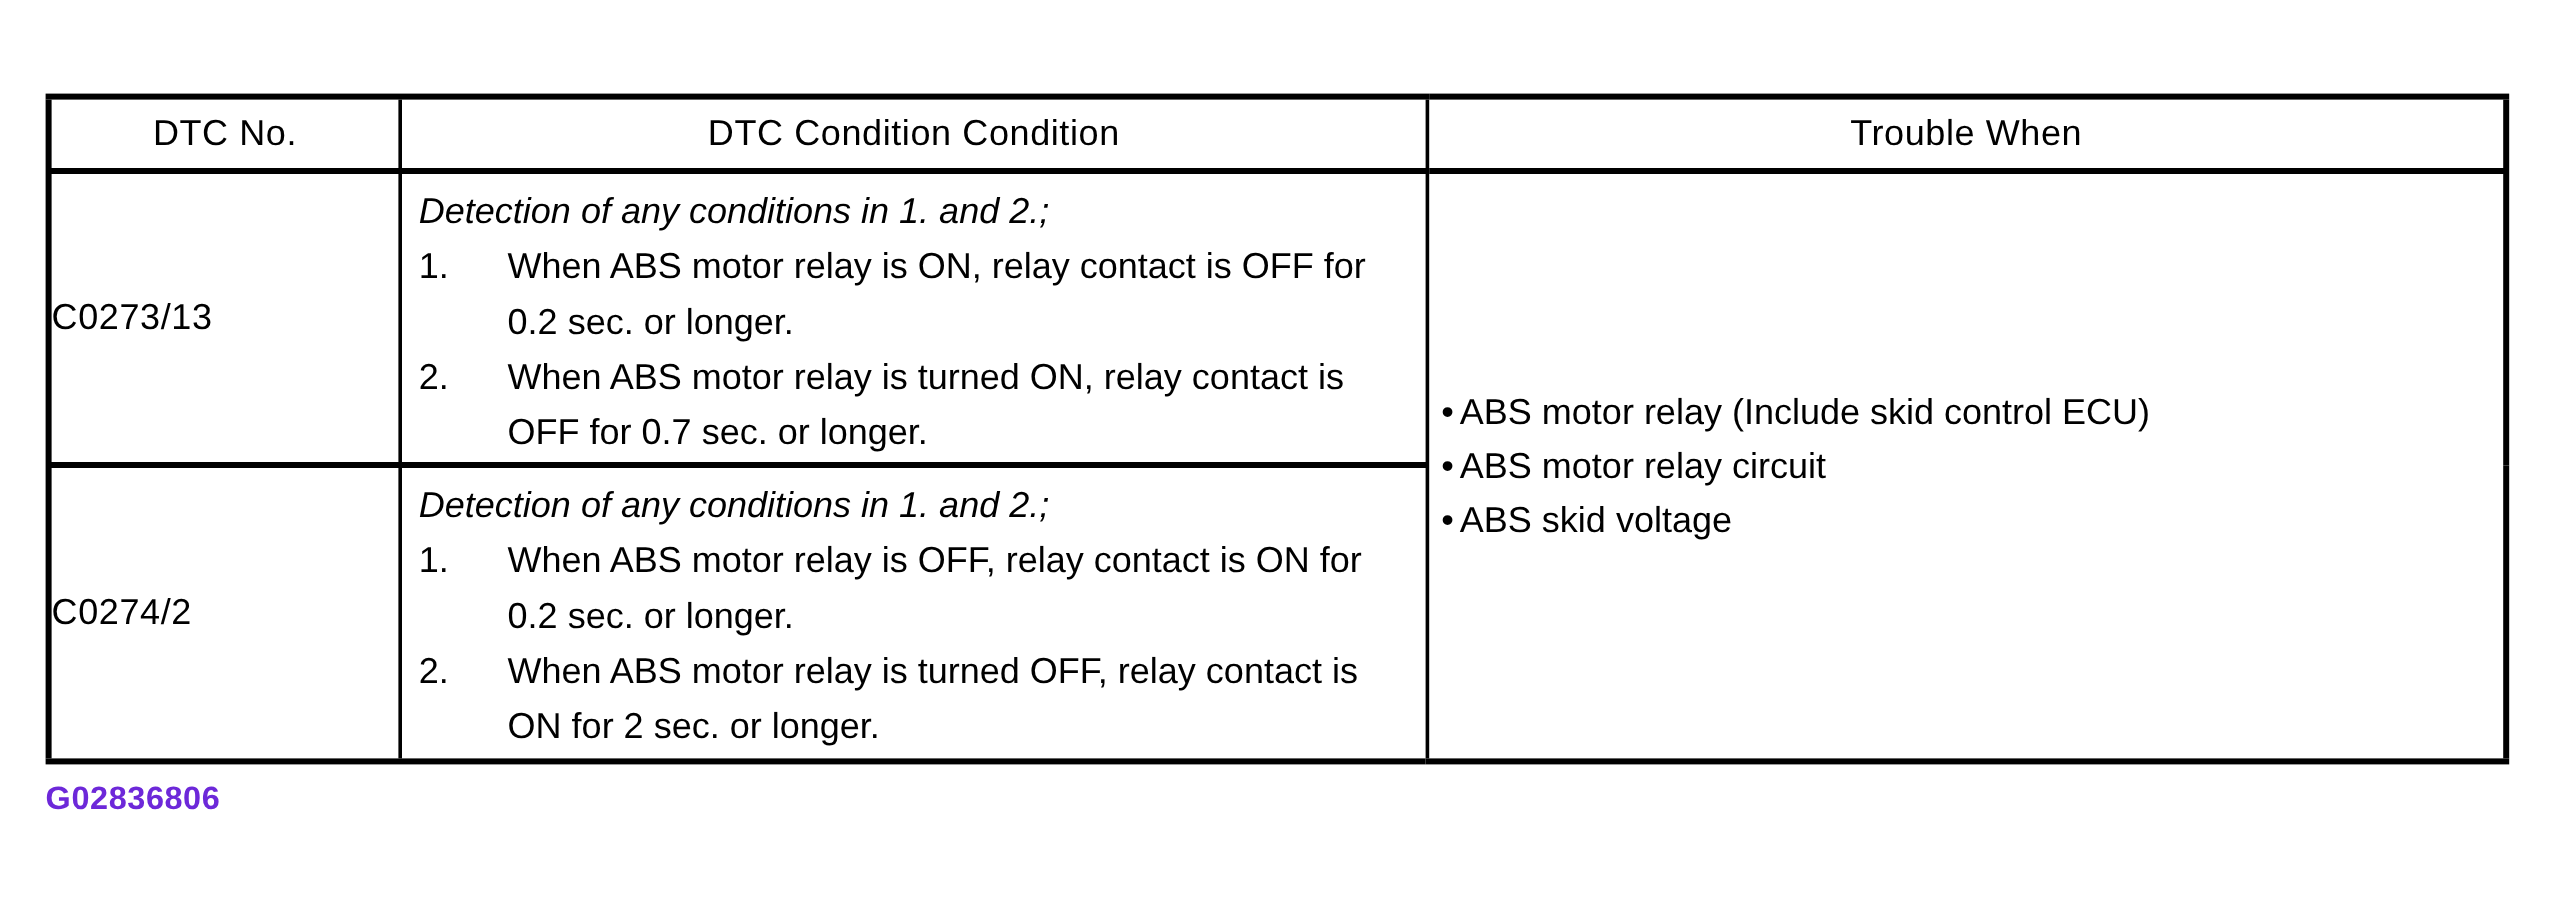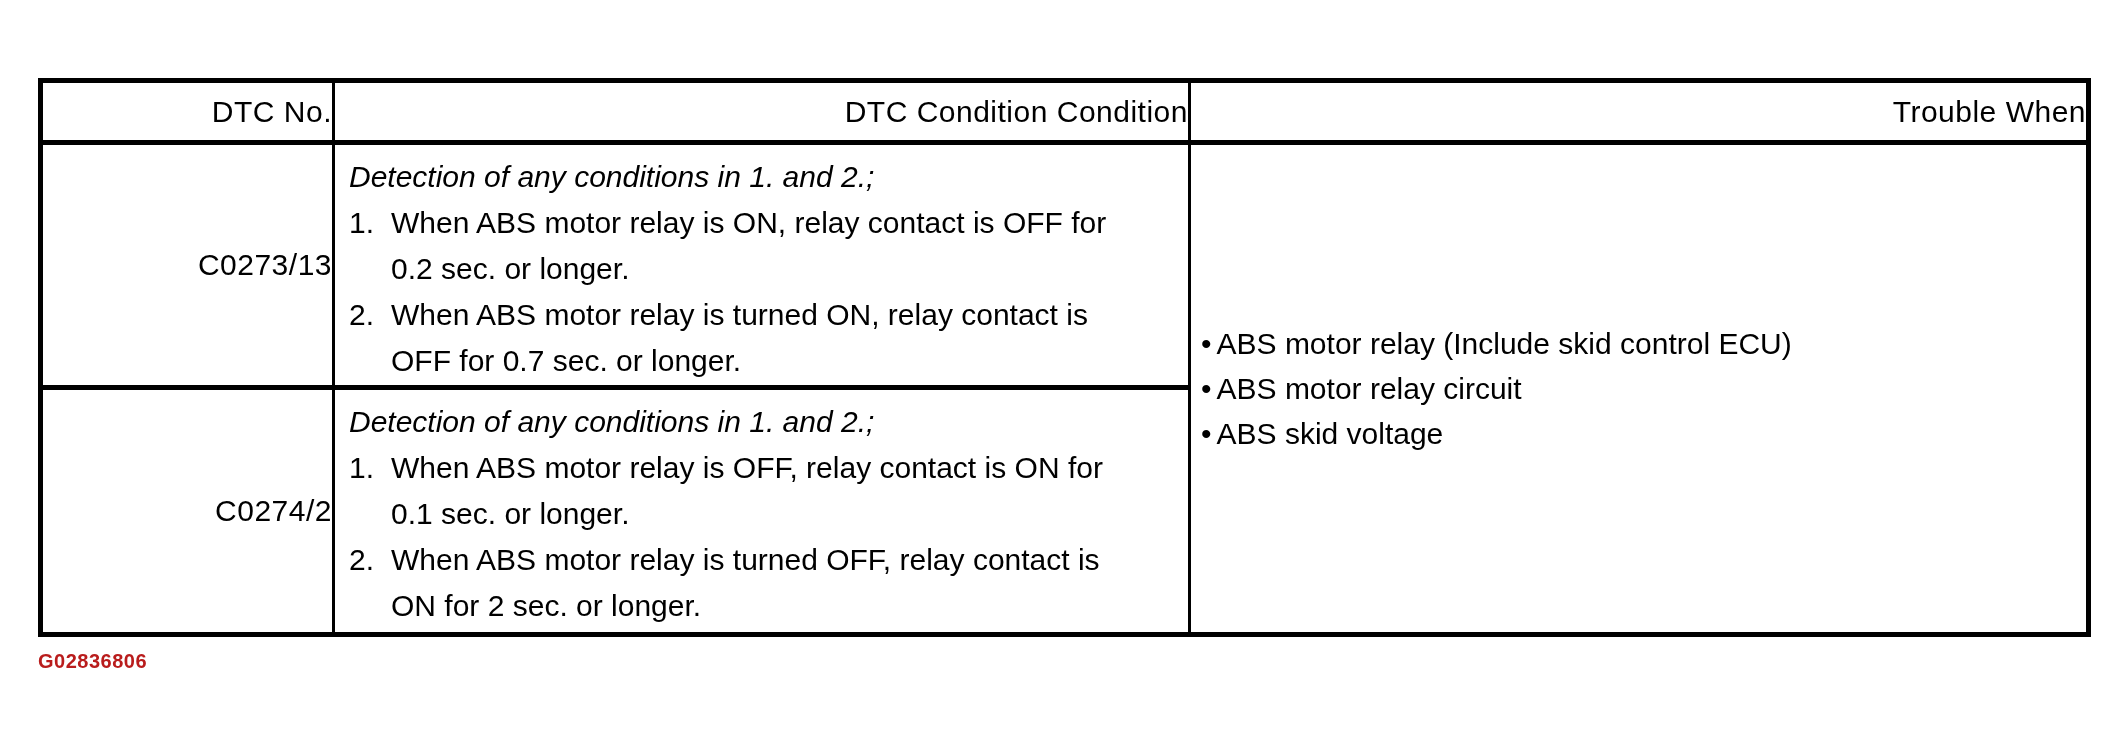--- a/index.html
+++ b/index.html
@@ -37,56 +37,56 @@
     color: #000;
   }
   
   table.dtc-table { border: 5px solid #000; }
 
   tr.header-row { height: 62px; }
   tr.body-row-1 { height: 245px; }
   tr.body-row-2 { height: 247px; }
 
   th.header-cell {
-    text-align: right;
+    text-align: center;
     vertical-align: middle;
     font-weight: 400;
     letter-spacing: 0.5px;
   }
   td.dtc-cell {
-    text-align: right;
+    text-align: left;
     vertical-align: middle;
     letter-spacing: 0.5px;
   }
   td.cond-cell {
     vertical-align: top;
     padding: 9px 10px 0 14px;
     line-height: 46px;
   }
   .cond-intro { line-height: 46px; font-style: italic; }
   .cond-item { display: flex; align-items: flex-start; }
   .cond-item .item-num { width: 42px; flex: none; }
-  .cond-item .item-txt { width: 740px; flex: none; }
+  .cond-item .item-txt { width: 740px; flex: none; margin-left: 32px; }
 
   td.trouble-cell {
     vertical-align: middle;
     padding-left: 10px;
     line-height: 45px;
   }
   .bullet-line { display: flex; align-items: baseline; }
   .bullet-glyph { flex: none; margin-right: 5px; }
 
   .fig-label {
     position: absolute;
     left: 38px;
     top: 650px;
-    font-size: 20px;
+    font-size: 27px;
     font-weight: 700;
     letter-spacing: 0.5px;
-    color: #b91c1c;
+    color: #6d28d9;
   }
 </style>
 </head>
 <body>
 
 <div class="page">
 
   <table class="dtc-table">
     <colgroup>
       <col style="width:293px">
@@ -128,21 +128,21 @@
           </div>
         </td>
       </tr>
 
       <tr class="body-row-2">
         <td class="dtc-cell">C0274/2</td>
         <td class="cond-cell">
           <div class="cond-intro">Detection of any conditions in 1. and 2.;</div>
           <div class="cond-item">
             <span class="item-num">1.</span>
-            <span class="item-txt">When ABS motor relay is OFF, relay contact is ON for 0.1 sec. or longer.</span>
+            <span class="item-txt">When ABS motor relay is OFF, relay contact is ON for 0.2 sec. or longer.</span>
           </div>
           <div class="cond-item">
             <span class="item-num">2.</span>
             <span class="item-txt">When ABS motor relay is turned OFF, relay contact is ON for 2 sec. or longer.</span>
           </div>
         </td>
       </tr>
     </tbody>
   </table>
 

